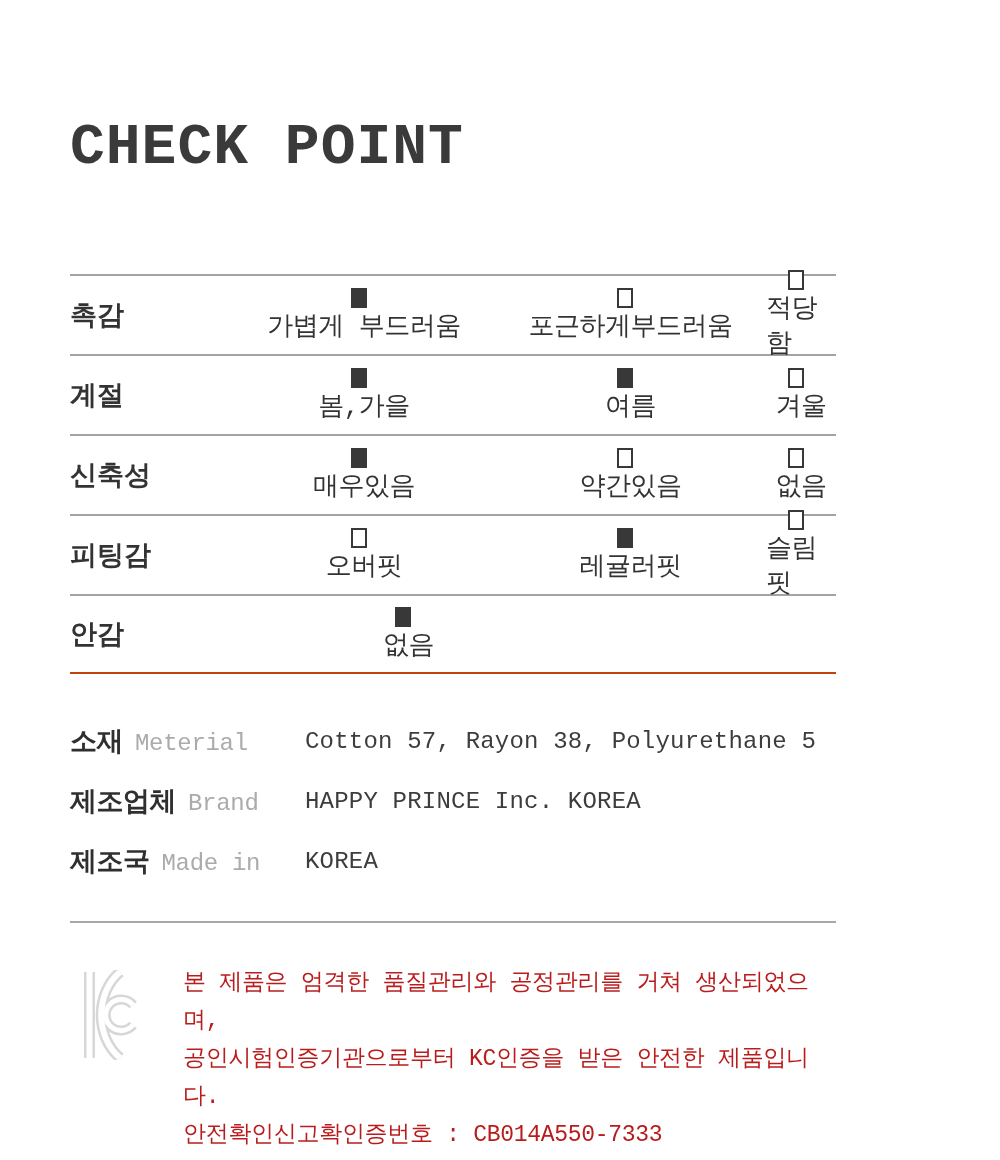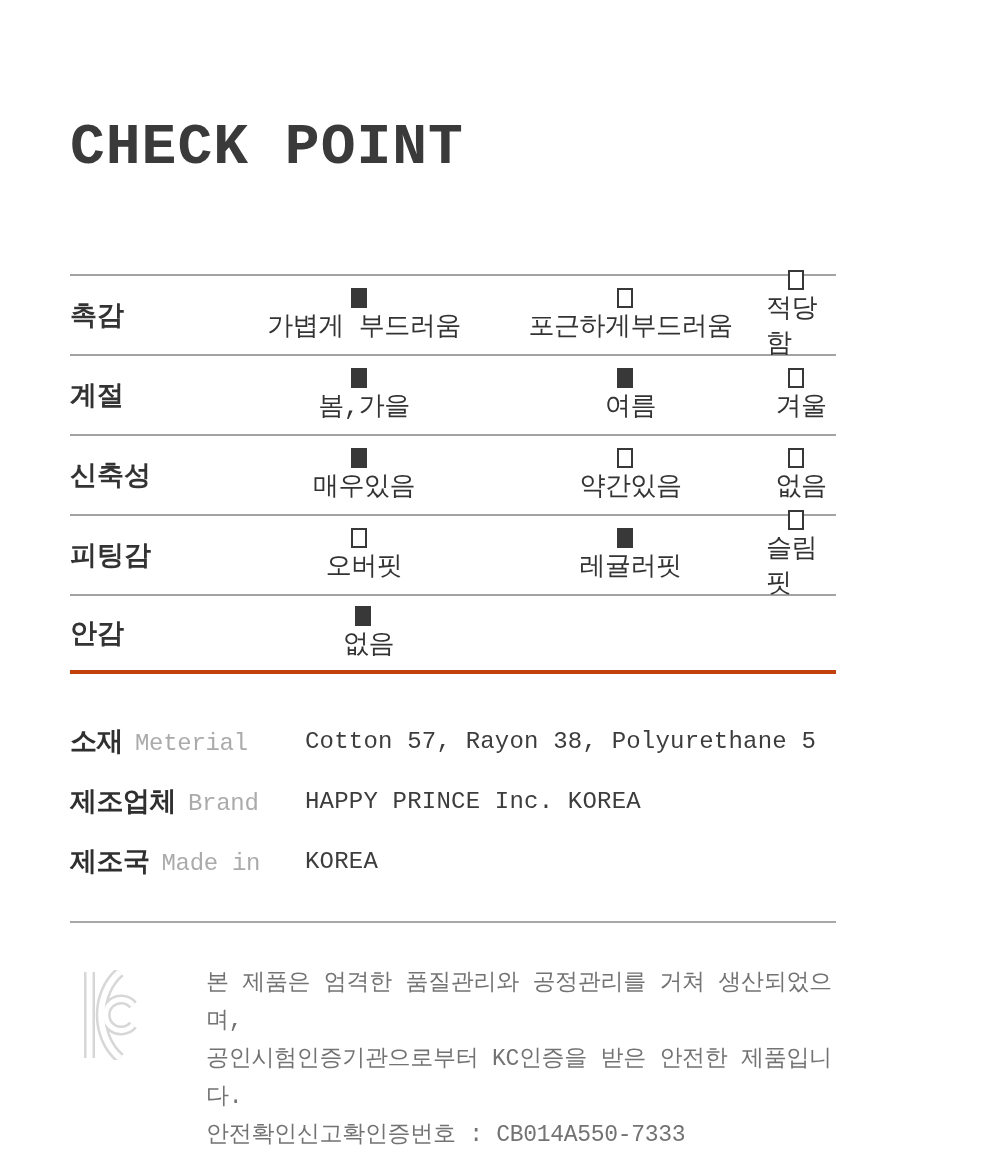--- a/index.html
+++ b/index.html
@@ -25,21 +25,21 @@
   }
 
   
   .check-table { margin-top:97px; }
   .check-row {
     height:80px;
     border-top:2px solid #a3a3a3;
     display:flex;
     align-items:center;
   }
-  .check-row:last-child { border-bottom:4px solid #c2410c; }
+  .check-row:last-child { border-bottom:2px solid #c2410c;gap:40px; }
   .row-label {
     width:163px;
     font-size:27px;
     font-weight:700;
     color:#333333;
   }
   .opt {
     display:flex;
     align-items:center;
     font-size:26px;
@@ -66,21 +66,21 @@
   .info-label-ko { font-size:27px; font-weight:700; color:#2f2f2f; letter-spacing:-0.5px; }
   .info-label-en { font-size:24px; color:#ababab; margin-left:12px; letter-spacing:-0.3px; }
   .info-value { font-size:24px; color:#3d3d3d; letter-spacing:0.2px;text-align:center; }
 
   
   .divider { margin-top:30px; height:2px; background:#a8a8a8; }
 
   
   .kc-section { margin-top:41px; display:flex; align-items:flex-start; padding-left:12px; }
   .kc-logo { flex:0 0 auto; width:58px; height:90px; margin-top:6px; }
-  .kc-text { margin-left:66px; font-size:23px; color:#737373; line-height:38px; letter-spacing:-0.3px; }
+  .kc-text { margin-left:43px; font-size:23px; color:#b91c1c; line-height:38px; letter-spacing:-0.3px; }
 </style>
 </head>
 <body>
 
 <div class="page">
   <div class="content">
 
     <h1 class="title">CHECK POINT</h1>
 
     <div class="check-table">

